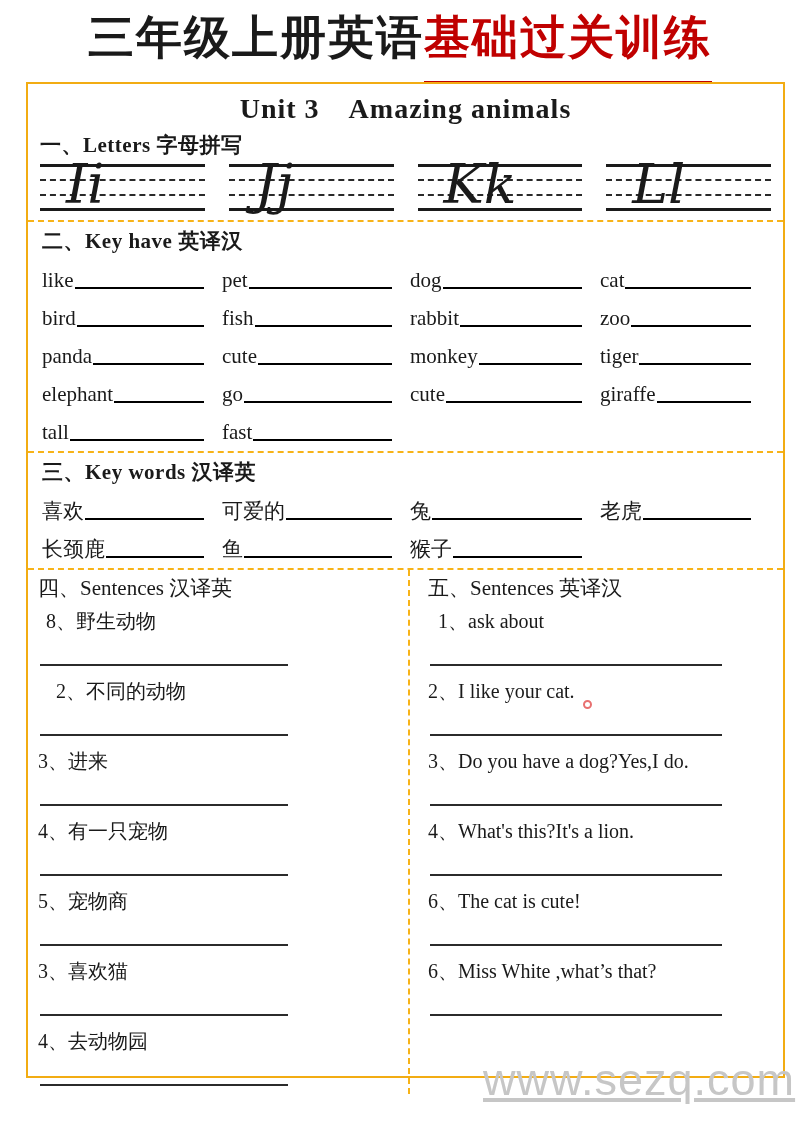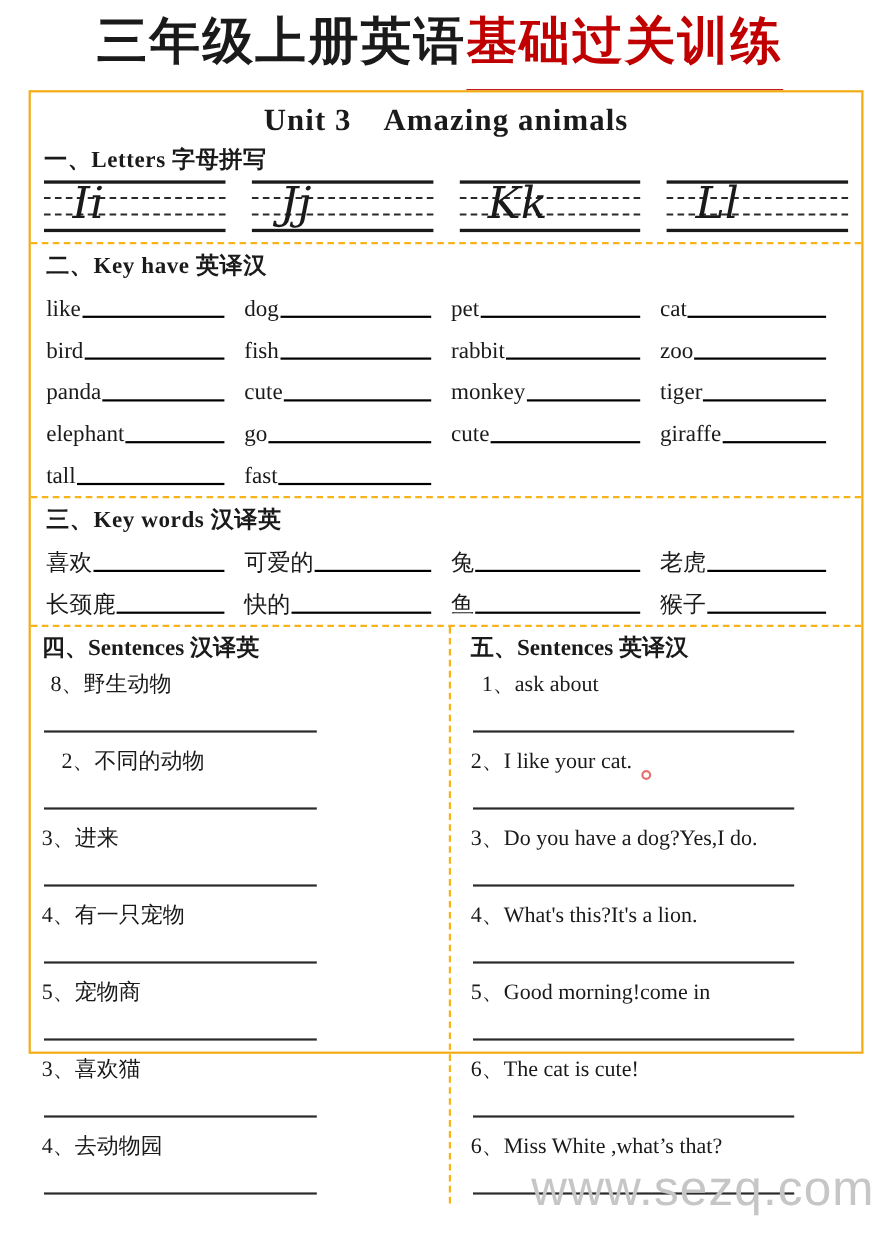--- a/index.html
+++ b/index.html
@@ -6,68 +6,68 @@
   html,body { background:#ffffff; }
   body { width:800px; height:1131px; font-family:"Liberation Serif", serif; color:#1a1a1a; }
   .page { position:relative; width:800px; height:1131px; overflow:hidden; background:#fff; }
 
   
   .main-title { text-align:center; padding-top:8px; font-size:46px; font-weight:bold;
                 letter-spacing:2px; line-height:1.3; white-space:nowrap; }
   .main-title .t-red { color:#c00000; border-bottom:7px double #c00000; padding-bottom:18px; }
 
   
-  .sheet { position:absolute; left:26px; top:82px; width:759px; height:876px;
+  .sheet { position:absolute; left:26px; top:82px; width:759px; height:996px;
            border:2px solid #f2ac13; background:#fff; }
 
   .unit-title { text-align:center; font-size:28px; font-weight:bold; padding:6px 0 2px 0; letter-spacing:1px; }
 
   .sec { border-bottom:2px dashed #f7b318; }
   .sec-header { font-size:21px; font-weight:bold; letter-spacing:0.5px; }
 
   
   .sec-letters { padding:1px 12px 9px 12px; }
   .staff-row { display:flex; gap:24px; margin-top:5px; }
   .staff { position:relative; flex:1; height:47px;
            border-top:3px solid #1a1a1a; border-bottom:3px solid #1a1a1a; }
   .staff .dash { position:absolute; left:0; right:0; border-top:2px dashed #2a2a2a; }
   .staff .d1 { top:12px; } .staff .d2 { top:27px; }
-  .staff .letters { position:absolute; left:26px; top:-6px; font-size:40px; line-height:48px;
+  .staff .letters { position:absolute; left:26px; top:-6px; font-size:54px; line-height:48px;
                     font-style:italic; font-family:"DejaVu Serif", serif; }
 
   
   .sec-words { padding:5px 14px 3px 14px; }
   .word-grid { display:grid; grid-template-columns:180px 188px 190px 1fr; margin-top:3px; }
   .word-cell { display:flex; align-items:flex-end; height:38px; padding:0 16px 4px 0; font-size:21px; }
   .word-cell .w { line-height:1.1; white-space:nowrap;margin-top:20px; }
   .word-cell .blank { flex:1; border-bottom:2px solid #000; margin:0 2px 3px 1px; min-width:40px; }
 
   
   .sentences { display:flex; height:524px; }
   .col { padding:4px 6px 0 10px; }
   .col-left  { width:380px; }
   .col-right { flex:1; border-left:2px dashed #f7b318; padding-left:18px; }
-  .col-header { font-size:21px; font-weight:bold; height:30px; }
+  .col-header { font-size:21px; font-weight:normal; height:30px; }
   .sent-item { position:relative; height:70px; font-size:20px; padding-top:4px; }
   .sent-item .label { white-space:nowrap; }
   .sent-item .line { position:absolute; left:2px; bottom:8px; border-bottom:2px solid #2b2b2b; }
   .col-left  .sent-item .line { width:248px; }
   .col-right .sent-item .line { width:292px; }
   .col-left  .sent-item:nth-child(2) { padding-left:8px; }
   .col-left  .sent-item:nth-child(3) { padding-left:18px; }
   .col-right .sent-item:nth-child(2) { padding-left:10px; }
 
   
   .red-circle { position:absolute; left:583px; top:700px; width:9px; height:9px;
                 border:2px solid #e87070; border-radius:50%; }
 
   
   .watermark { position:absolute; left:483px; top:1054px; z-index:5;
                font-family:"Liberation Sans", sans-serif; font-size:45px;
-               color:#c6c6c6; letter-spacing:1px; white-space:nowrap; }
+               color:#c6c6c6; letter-spacing:1px; white-space:nowrap;text-decoration:underline; }
 </style>
 </head>
 <body>
 
 <div class="page">
 
   <h1 class="main-title"><span>三年级上册英语</span><span class="t-red">基础过关训练</span></h1>
 
   <div class="sheet">
 
@@ -100,25 +100,25 @@
     </section>
 
     <section class="sec sec-words">
       <div class="sec-header">二、Key have 英译汉</div>
       <div class="word-grid">
         <div class="word-cell">
             <span class="w">like</span>
             <span class="blank"></span>
           </div>
         <div class="word-cell">
+            <span class="w">pet</span>
+            <span class="blank"></span>
+          </div>
+        <div class="word-cell">
             <span class="w">dog</span>
-            <span class="blank"></span>
-          </div>
-        <div class="word-cell">
-            <span class="w">pet</span>
             <span class="blank"></span>
           </div>
         <div class="word-cell">
             <span class="w">cat</span>
             <span class="blank"></span>
           </div>
         <div class="word-cell">
             <span class="w">bird</span>
             <span class="blank"></span>
           </div>
@@ -191,24 +191,20 @@
         <div class="word-cell">
             <span class="w">兔</span>
             <span class="blank"></span>
           </div>
         <div class="word-cell">
             <span class="w">老虎</span>
             <span class="blank"></span>
           </div>
         <div class="word-cell">
             <span class="w">长颈鹿</span>
-            <span class="blank"></span>
-          </div>
-        <div class="word-cell">
-            <span class="w">快的</span>
             <span class="blank"></span>
           </div>
         <div class="word-cell">
             <span class="w">鱼</span>
             <span class="blank"></span>
           </div>
         <div class="word-cell">
             <span class="w">猴子</span>
             <span class="blank"></span>
           </div>
@@ -227,21 +223,20 @@
         <div class="sent-item"><span class="label">3、喜欢猫</span><div class="line"></div></div>
         <div class="sent-item"><span class="label">4、去动物园</span><div class="line"></div></div>
       </div>
 
       <div class="col col-right">
         <div class="col-header">五、Sentences 英译汉</div>
         <div class="sent-item"><span class="label">1、ask about</span><div class="line"></div></div>
         <div class="sent-item"><span class="label">2、I like your cat.</span><div class="line"></div></div>
         <div class="sent-item"><span class="label">3、Do you have a dog?Yes,I do.</span><div class="line"></div></div>
         <div class="sent-item"><span class="label">4、What's this?It's a lion.</span><div class="line"></div></div>
-        <div class="sent-item"><span class="label">5、Good morning!come in</span><div class="line"></div></div>
         <div class="sent-item"><span class="label">6、The cat is cute!</span><div class="line"></div></div>
         <div class="sent-item"><span class="label">6、Miss White ,what’s that?</span><div class="line"></div></div>
       </div>
 
     </div>
   </div>
 
   <div class="red-circle"></div>
 
   <div class="watermark">www.sezq.com</div>

